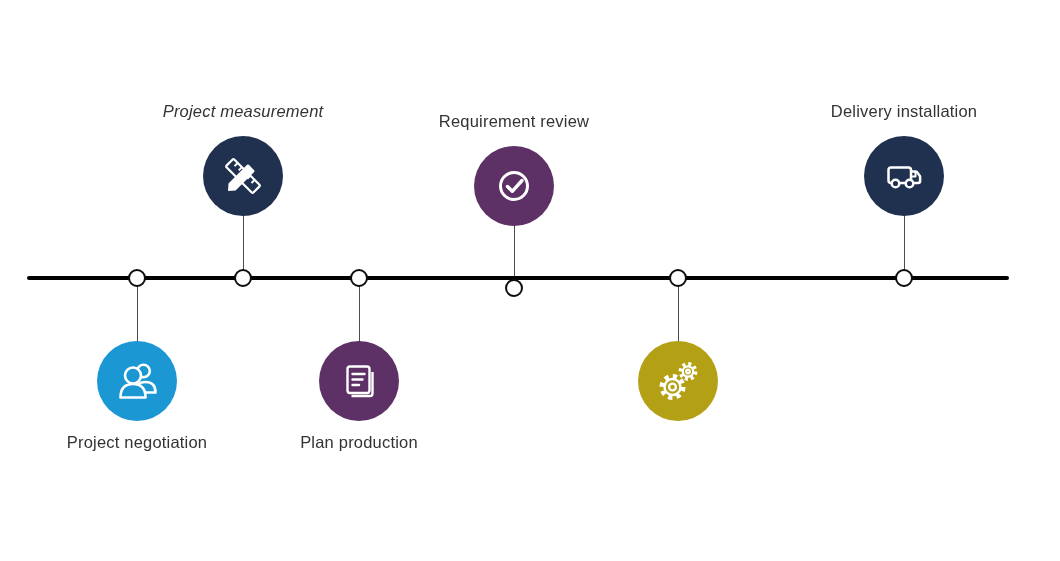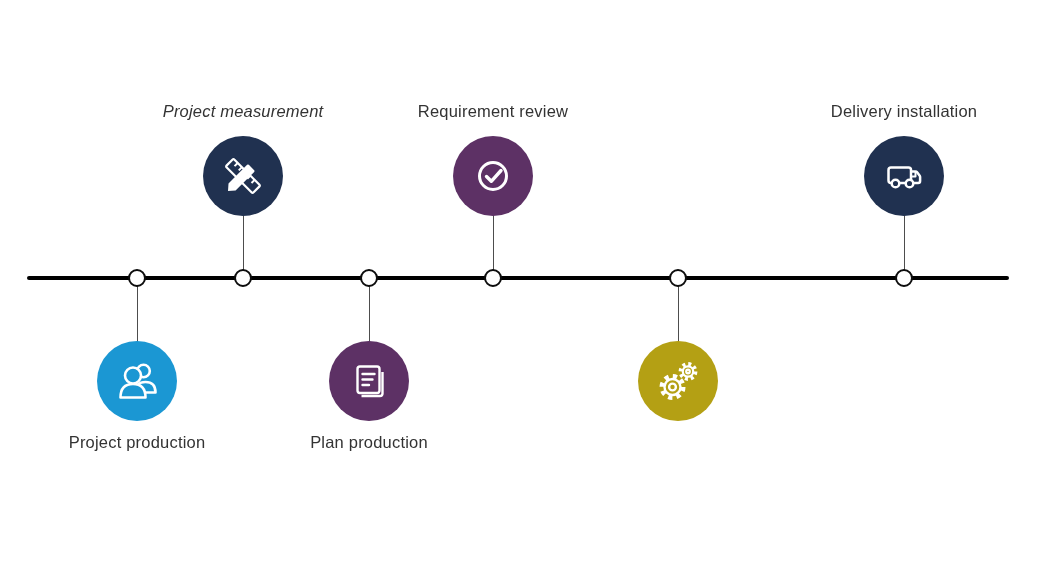--- a/index.html
+++ b/index.html
@@ -36,22 +36,22 @@
   .circle svg{width:48px;height:48px;display:block;}
   
   .label{
     position:absolute;transform:translateX(-50%);
     white-space:nowrap;color:#333333;font-size:16.5px;line-height:22px;
     letter-spacing:0.2px;z-index:5;
   }
   .label.above{top:100px;}
   .label.below{top:431px;}
   
-  .x0{left:137px;} .x1{left:243px;font-style:italic;} .x2{left:369px;text-align:center;}
-  .x3{left:493px;} .x4{left:678px;} .x5{left:904px;text-align:right;}
+  .x0{left:137px;} .x1{left:243px;font-style:italic;} .x2{left:359px;text-align:center;}
+  .x3{left:514px;margin-top:10px;} .x4{left:678px;} .x5{left:904px;text-align:right;}
 </style>
 </head>
 <body>
 
 <div class="canvas">
 
   <div class="connector below x0"></div>
   <div class="connector above x1"></div>
   <div class="connector below x2"></div>
   <div class="connector above x3"></div>
@@ -70,21 +70,21 @@
   <div class="circle below x0" style="background: rgb(27, 151, 211); color: rgb(27, 151, 211);">
     <svg viewBox="0 0 48 48">
       <g stroke="#fff" stroke-width="2.6" stroke-linejoin="round">
         <circle cx="30.5" cy="14" r="6.3" fill="none"></circle>
         <path d="M22.5 35.5 q0 -10.5 10 -10.5 q10 0 10 10.5 z" fill="none"></path>
         <path d="M7.5 40.5 q0 -13.5 12.5 -13.5 q12.5 0 12.5 13.5 z" fill="currentColor"></path>
         <circle cx="20" cy="18.5" r="8" fill="currentColor"></circle>
       </g>
     </svg>
   </div>
-  <div class="label below x0">Project production</div>
+  <div class="label below x0">Project negotiation</div>
 
   <div class="circle above x1" style="background: rgb(32, 49, 80); color: rgb(32, 49, 80);">
     <svg viewBox="0 0 48 48">
       <g transform="rotate(45 24 24)">
         <rect x="5" y="18.5" width="38" height="11" rx="1.5" fill="none" stroke="#fff" stroke-width="2.2"></rect>
         <path d="M11 18.5 v4.5 M17 18.5 v4.5 M29 18.5 v4.5 M35 18.5 v4.5" stroke="#fff" stroke-width="2" fill="none"></path>
       </g>
       <g transform="rotate(-45 24 24)">
         <path d="M8.5 19 H34.8 q1.2 0 1.2 1.2 v7.6 q0 1.2 -1.2 1.2 H8.5 L2.8 24 Z" fill="#fff"></path>
       </g>

